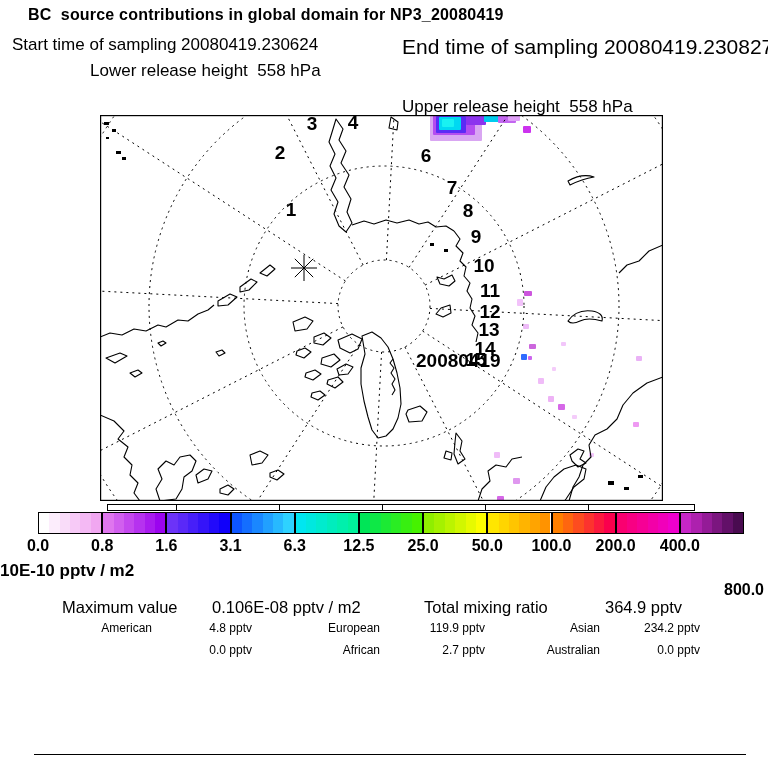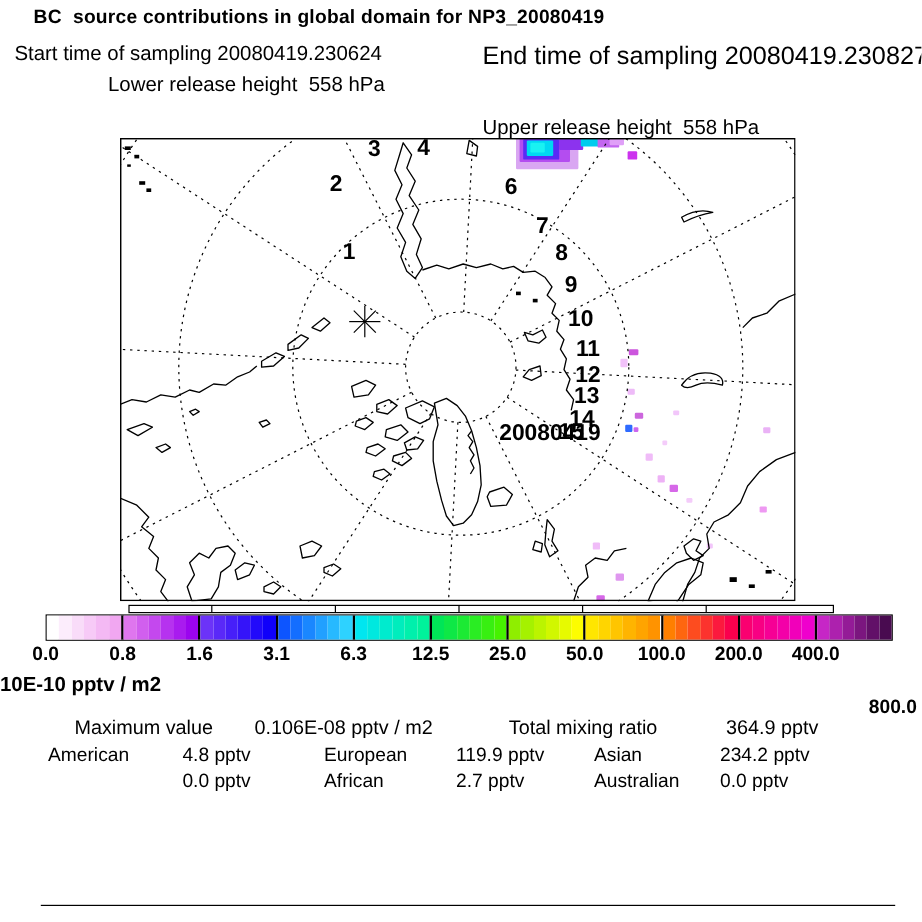--- a/index.html
+++ b/index.html
@@ -18,21 +18,21 @@
   .cb-strip i{position:absolute;top:0;width:1px;height:100%;background:#000;}
   .cbar{position:absolute;left:38px;top:512px;width:706px;height:22px;
         border:1.5px solid #000;box-sizing:border-box;display:flex;}
   .cb-seg{flex:1;display:flex;border-left:2px solid #000;}
   .cb-seg:first-child{border-left:none;}
   .cb-seg b{flex:1;}
   .cb-ticklayer{position:absolute;left:0;top:537px;width:660px;height:18px;}
   .cb-tick{position:absolute;transform:translateX(-50%);font-size:16px;font-weight:bold;}
   .cb-unit{left:0;top:561px;width:768px;font-size:17px;font-weight:bold;}
   .st{font-size:16.5px;}
-  .cell{position:absolute;text-align:left;font-size:16px;}
+  .cell{position:absolute;text-align:right;font-size:12px;}
   .stray{position:absolute;left:34px;top:754px;width:712px;height:0;border-top:1px solid #000;}
 </style>
 </head>
 <body>
 
 <div class="page">
   <div class="abs title">BC  source contributions in global domain for NP3_20080419</div>
   <div class="abs h2a">Start time of sampling 20080419.230624</div>
   <div class="abs h2b">End time of sampling 20080419.230827</div>
   <div class="abs h3a">Lower release height  558 hPa</div>

